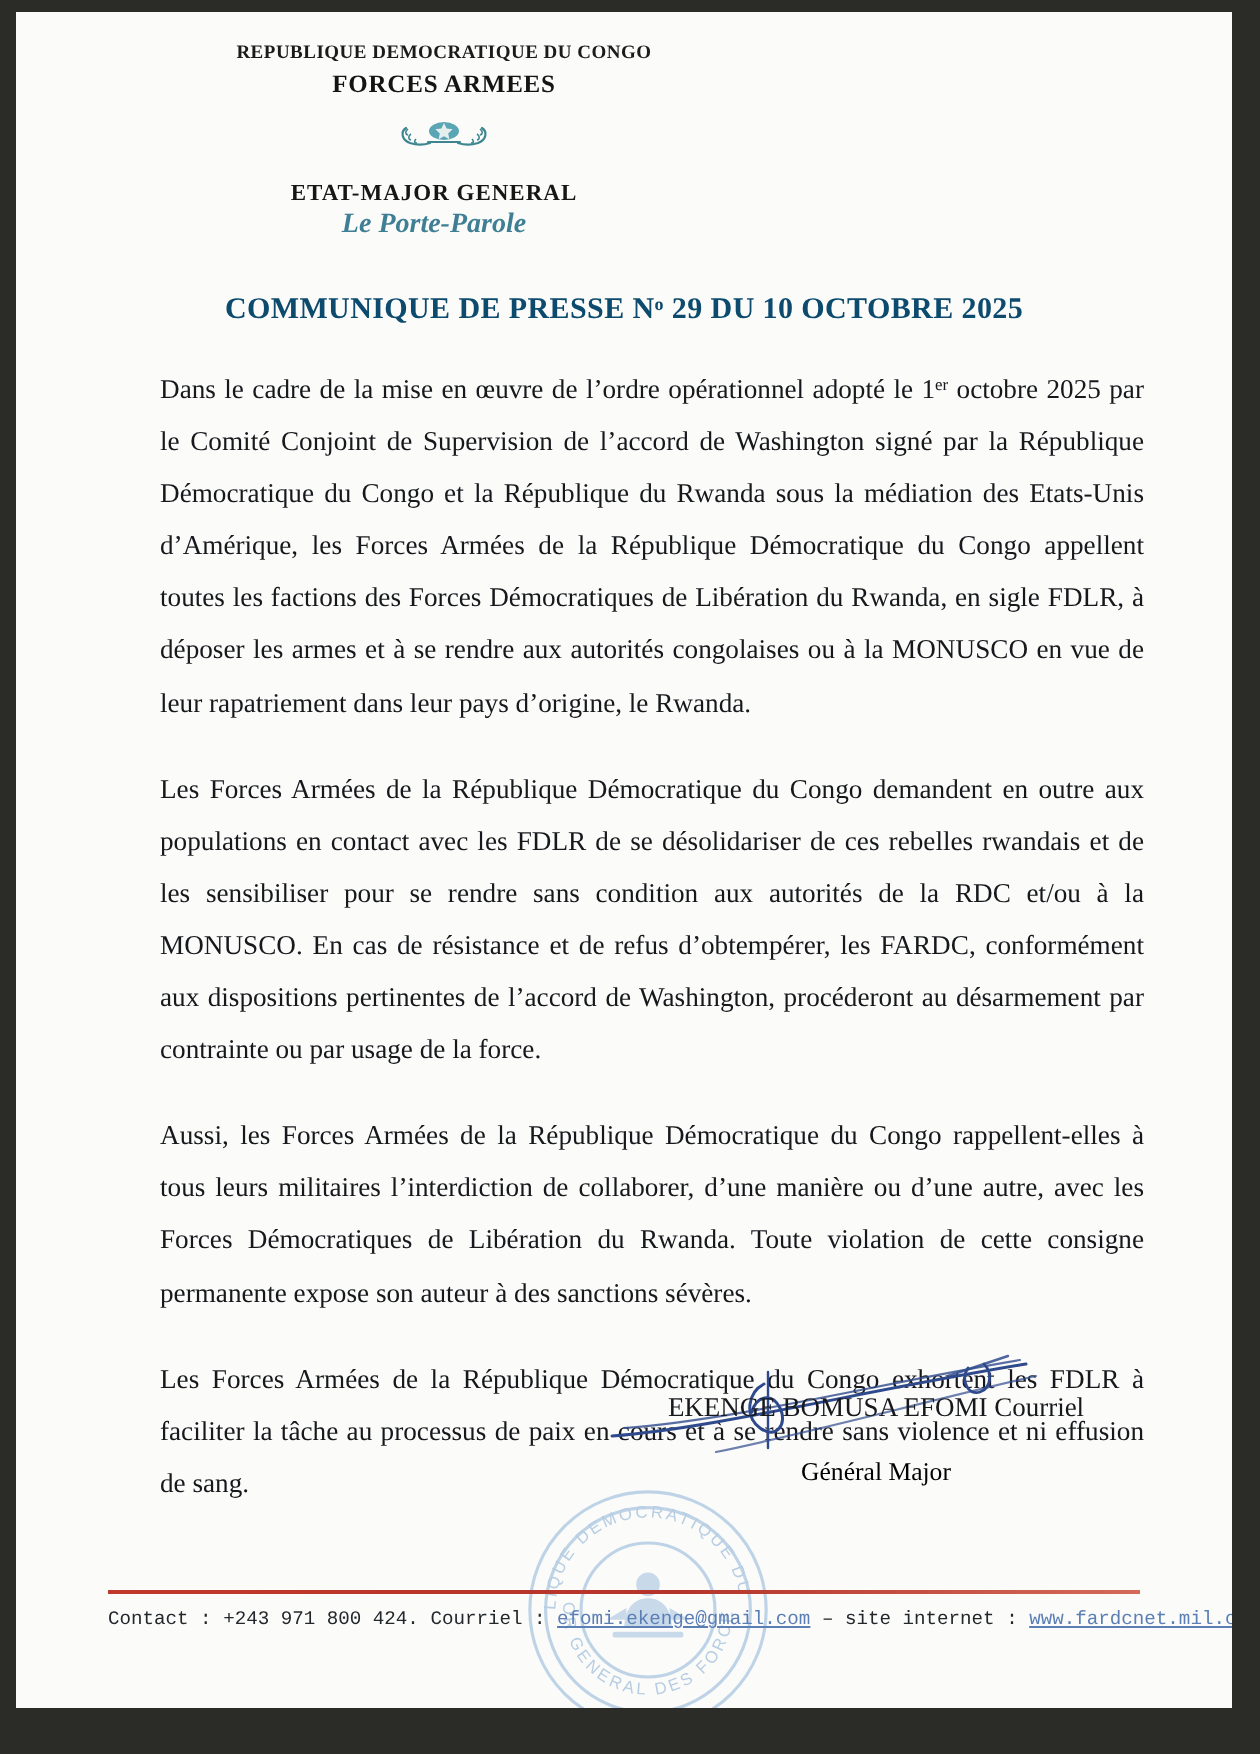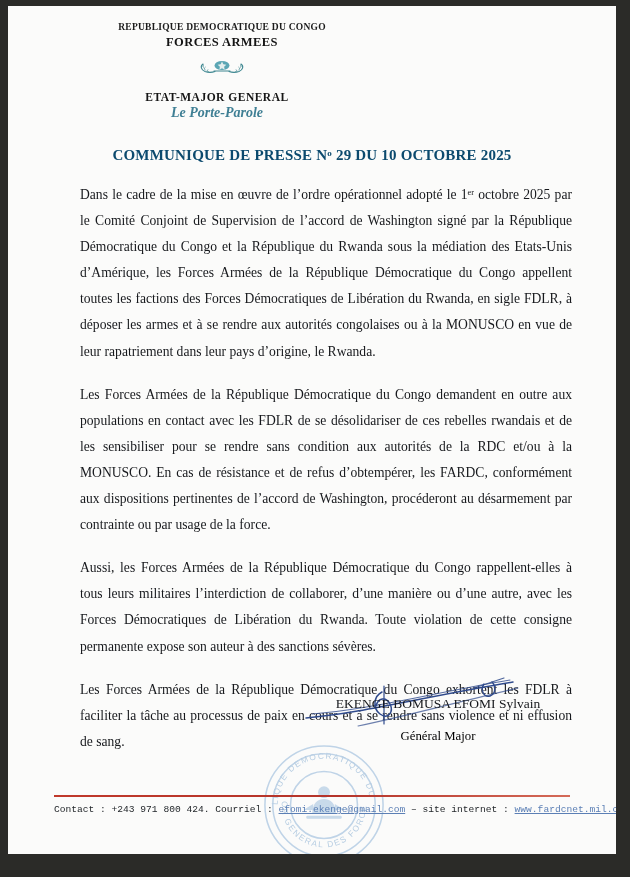--- a/index.html
+++ b/index.html
@@ -269,21 +269,21 @@
         <g fill="none" stroke="#2f4a8c" stroke-width="1.5" stroke-linecap="round">
           <path d="M8 44 C60 40 130 22 215 8"></path>
           <path d="M14 40 C70 36 140 18 212 6" stroke-width="1.1" opacity="0.8"></path>
           <path d="M60 52 C100 44 160 28 220 14" stroke-width="1.1" opacity="0.7"></path>
           <path d="M84 18 C76 22 74 34 82 40 C90 46 96 38 92 30 C88 22 80 24 78 32" stroke-width="1.5"></path>
           <path d="M86 12 L86 50" stroke-width="1.2"></path>
           <path d="M186 10 C182 16 186 24 192 22 C198 20 198 12 194 8" stroke-width="1.4"></path>
           <path d="M176 14 L206 4" stroke-width="1.2" opacity="0.85"></path>
         </g>
       </svg>
-      <div class="sig-name">EKENGE BOMUSA EFOMI Sylvain</div>
+      <div class="sig-name">EKENGE BOMUSA EFOMI Courriel</div>
       <div class="sig-rank">Général Major</div>
     </div>
 
     <div class="footer">
       <div class="footer-rule"></div>
       <div class="footer-line">
         <span>Contact : +243 971 800 424. Courriel : </span><span class="link">efomi.ekenge@gmail.com</span><span> – site internet : </span><span class="link">www.fardcnet.mil.cd</span>
       </div>
     </div>
 

